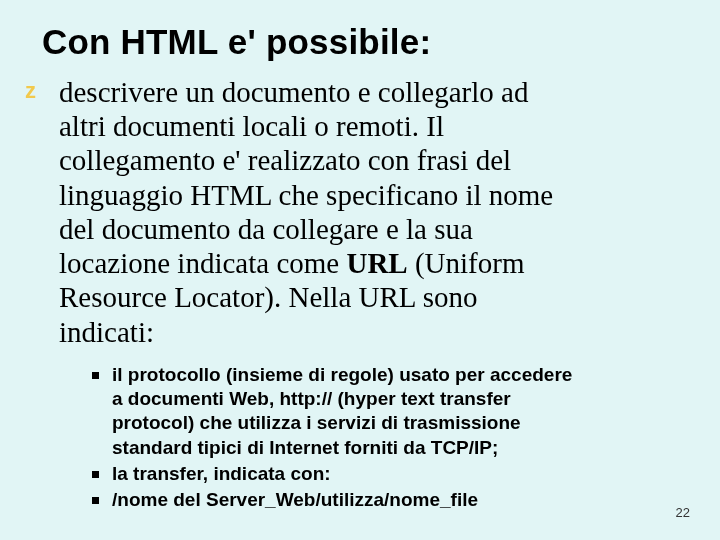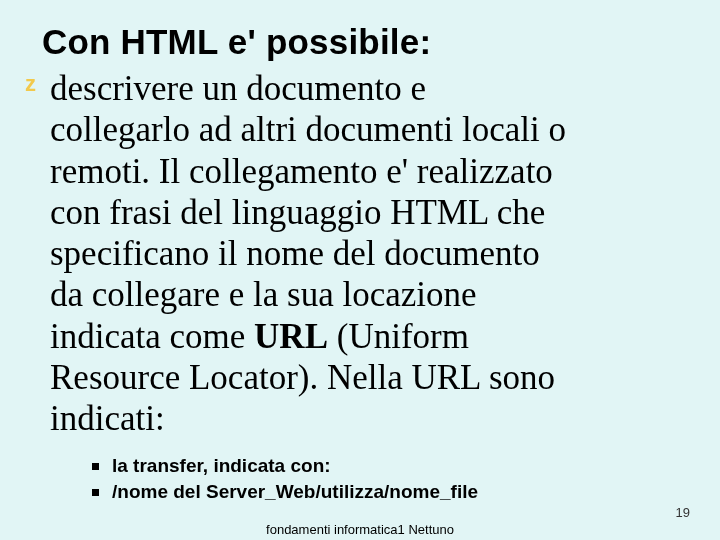--- a/index.html
+++ b/index.html
@@ -34,23 +34,23 @@
     position: absolute;
     left: -3px;
     top: 3px;
     font-family: "Arial", sans-serif;
     font-size: 22px;
     color: #f2c94c;
     font-weight: bold;
   }
   .main-text {
     font-family: "Times New Roman", Times, serif;
-    font-size: 35px;
+    font-size: 29px;
     line-height: 1.18;
-    margin: 4px;
+    margin: 13px;
     padding-left: 18px;
   }
   .bold { font-weight: bold; }
   .sublist {
     margin: 14px 0 0 0;
     padding: 0 0 0 60px;
     list-style: none;
   }
   .sublist li {
     position: relative;
@@ -100,26 +100,27 @@
 
   <h1 class="title">Con HTML e' possibile:</h1>
 
   <div class="main-block">
     <span class="z-bullet">z</span>
     <p class="main-text">
       <span>descrivere un documento e collegarlo ad altri documenti locali o remoti. Il collegamento e' realizzato con frasi del linguaggio HTML che specificano il nome del documento da collegare e la sua locazione indicata come </span><span class="bold">URL</span><span> (Uniform Resource Locator). Nella URL sono indicati:</span>
     </p>
 
     <ul class="sublist">
+      <li>il protocollo (insieme di regole) usato per accedere a documenti Web, http:// (hyper text transfer protocol) che utilizza i servizi di trasmissione standard tipici di Internet forniti da TCP/IP;</li>
       <li>la transfer, indicata con:</li>
       <li>/nome del Server_Web/utilizza/nome_file</li>
     </ul>
   </div>
 
   <div class="footer">
     <div class="footer-center">
-      <span>fondamenti informatica1 Nettuno</span><br>
+      <br>
       <span>parte 2</span>
     </div>
-    <div class="footer-right">19</div>
+    <div class="footer-right">22</div>
   </div>
 
 </div>
 
 </body></html>

